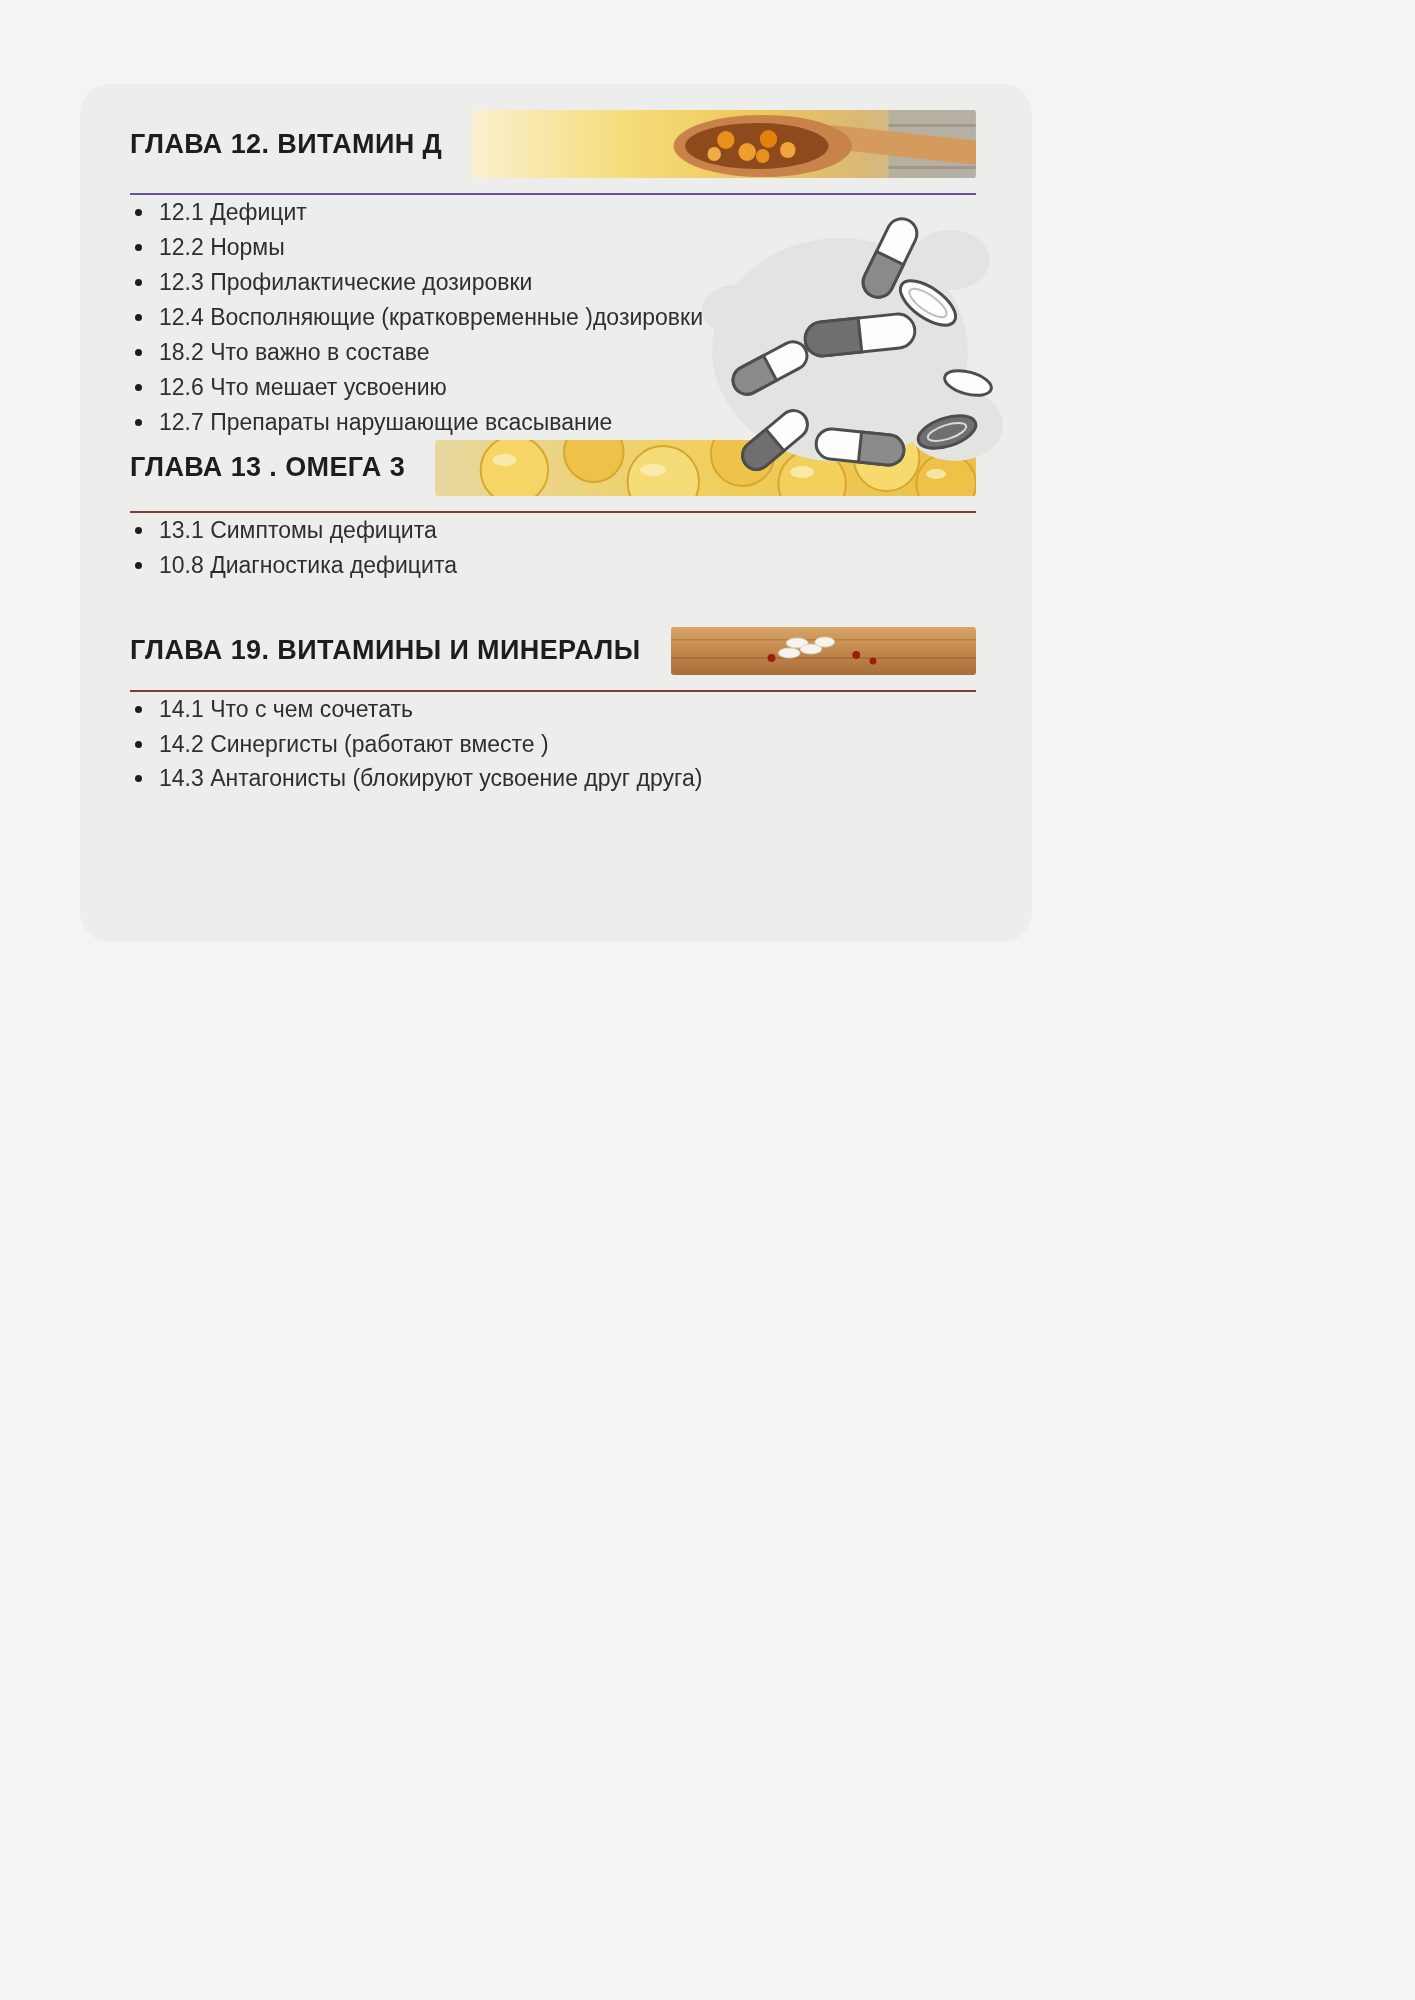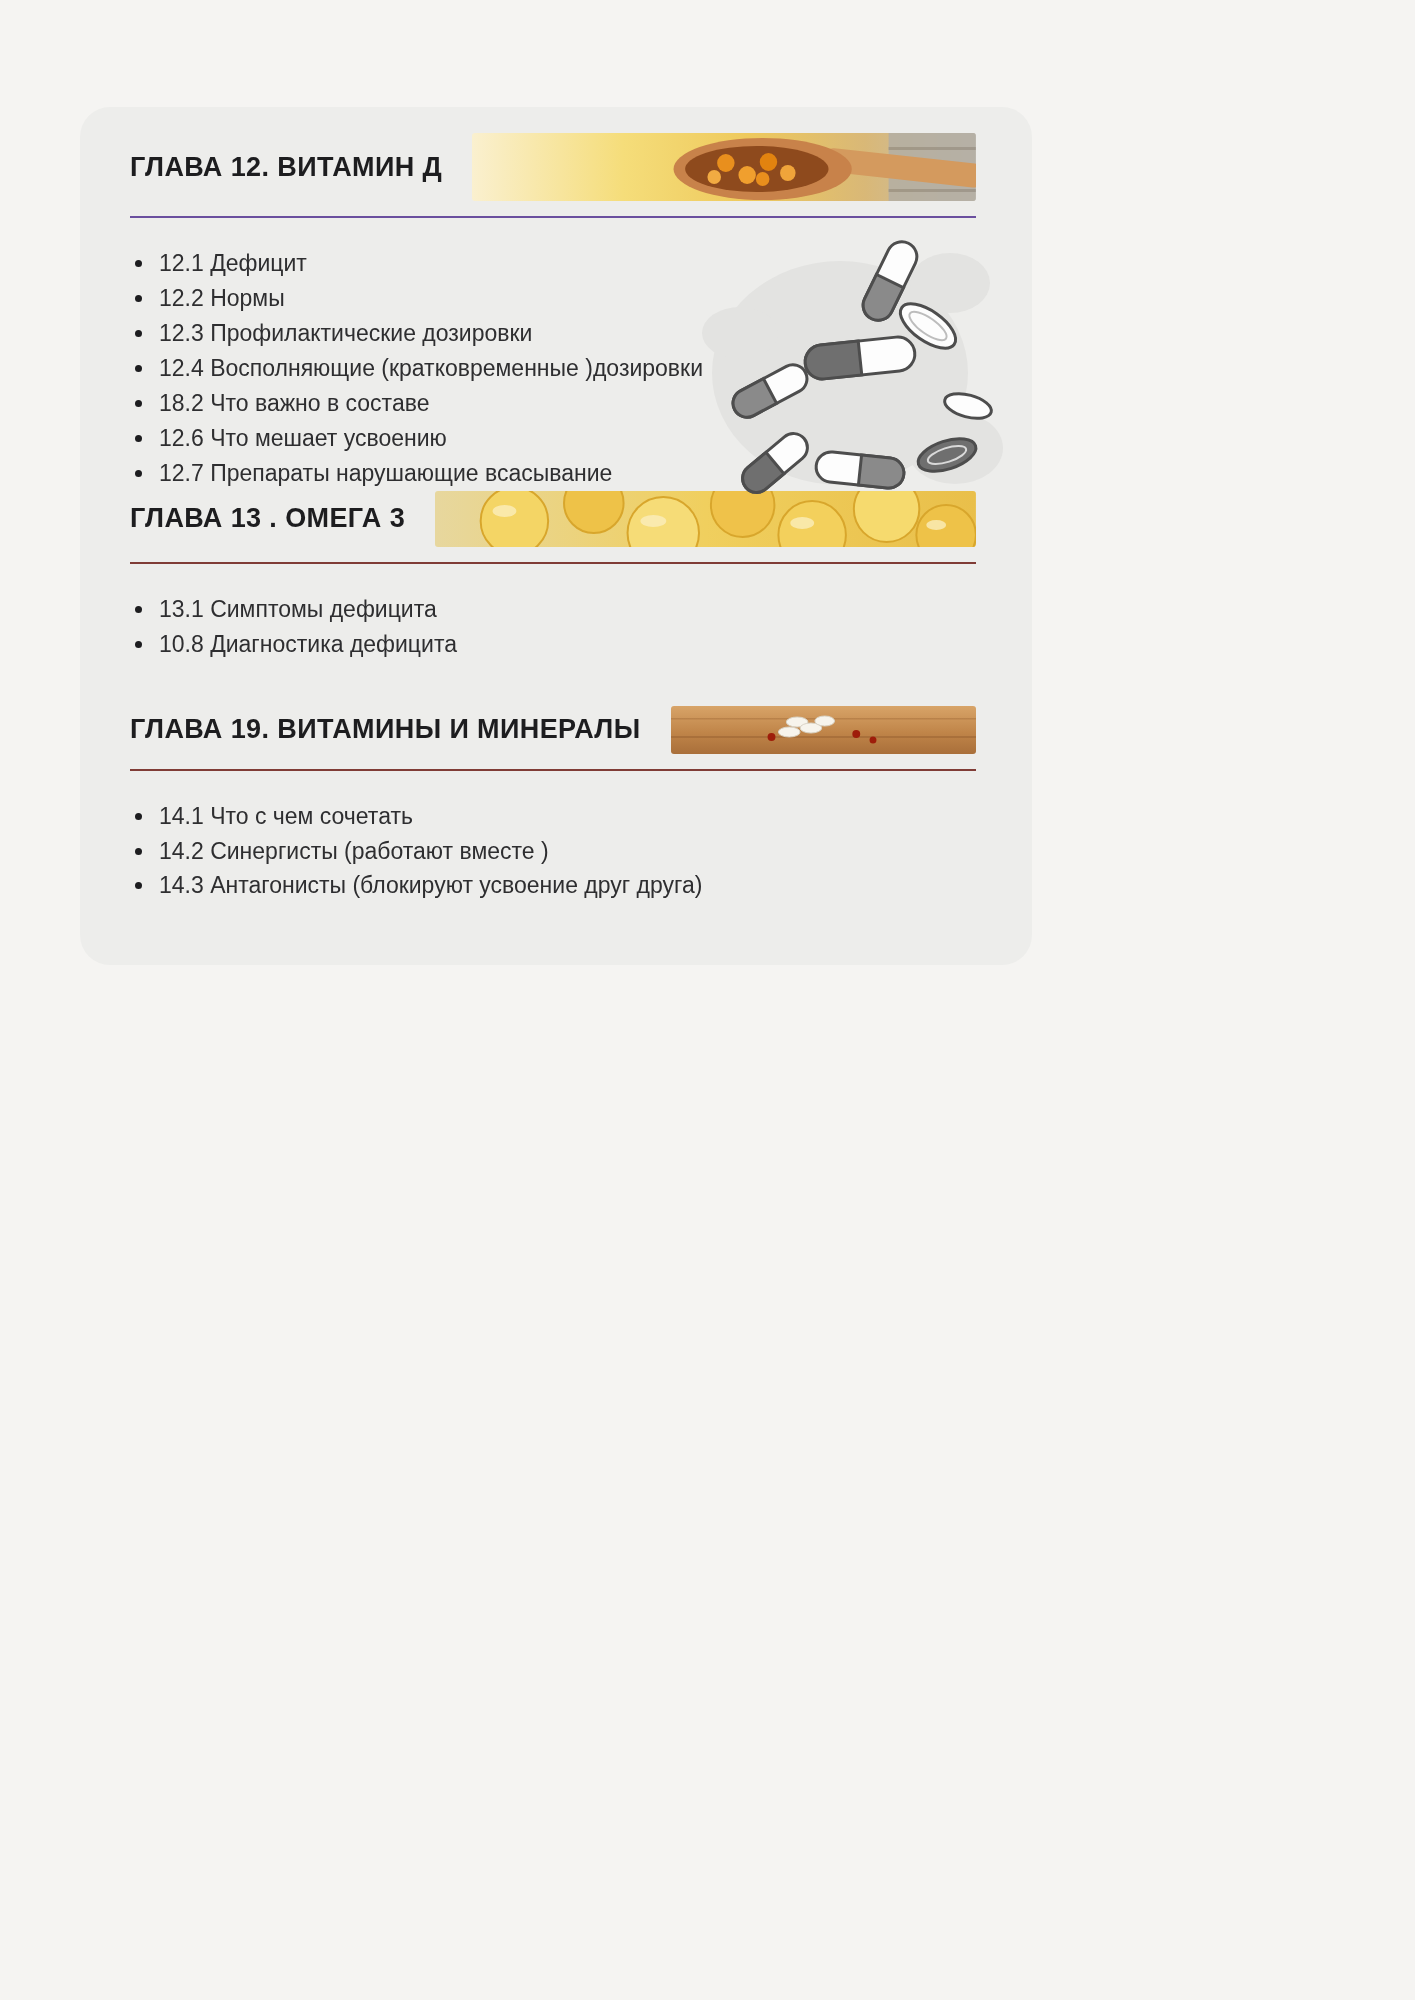--- a/index.html
+++ b/index.html
@@ -5,21 +5,21 @@
   * { margin:0; padding:0; box-sizing:border-box; }
   html,body { width:1415px; height:2000px; }
   body {
     background:#f5f4f2;
     font-family:"Liberation Sans", sans-serif;
     position:relative;
     overflow:hidden;
   }
   .card {
     position:absolute;
-    left:80px; top:107px;
+    left:80px; top:84px;
     width:952px; height:858px;
     background:#ededeb;
     border-radius:30px;
     padding:26px 56px 0 50px;
   }
   .chapter { position:relative; }
   .chapter + .chapter { margin-top:44px; }
   .chapter-header { display:flex; align-items:center; gap:30px; }
   .chapter-title {
     font-size:27px;
@@ -30,21 +30,21 @@
   }
   .strip { flex:1; border-radius:3px; overflow:hidden; }
   .strip svg { display:block; width:100%; height:100%; }
   .strip-1 { height:68px; }
   .strip-2 { height:56px; }
   .strip-3 { height:48px; }
   .divider { height:2px; margin-top:15px; border:none; }
   .divider-12 { background:#6a4f9e; }
   .divider-13 { background:#803c36; }
   .divider-14 { background:#803c36; }
-  .toc-list { list-style:none; margin-top:28px; position:relative; z-index:2; }
+  .toc-list { list-style:none; position:relative; z-index:2; }
   .toc-item {
     display:flex;
     align-items:center;
     font-size:23px;
     line-height:1.52;
     color:#2e2e30;
   }
   .dot {
     width:7px; height:7px;
     border-radius:50%;

